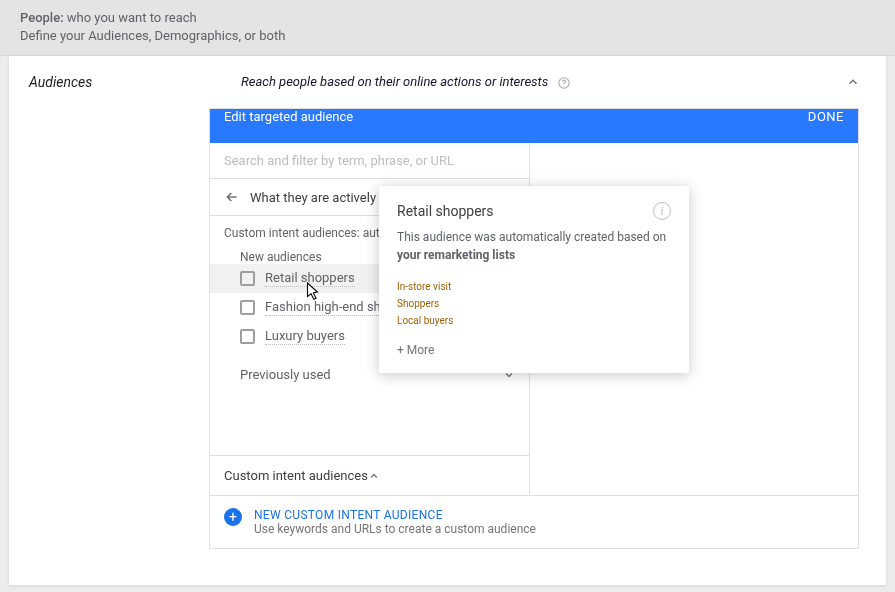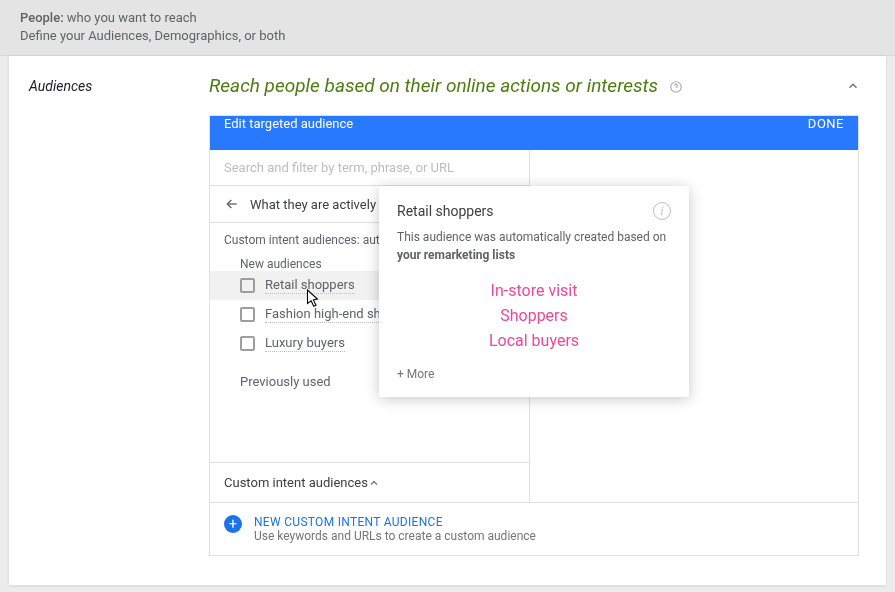--- a/index.html
+++ b/index.html
@@ -34,23 +34,24 @@
   align-items: center;
   font-style: italic;
 }
 .aud-label {
   width: 180px;
   color: #202124;
   font-size: 14px;
   font-weight: 400;
 }
 .subheader-text {
-  color: #4d7c0f;
+  color: #0f172a;
   flex: 1;
-  font-size: 19px;
+  font-size: 13px;
+  margin-left: 32px;
 }
 .help-circle {
   display: inline-flex;
   align-items: center;
   justify-content: center;
   margin-left: 6px;
   opacity: 0.6;
   vertical-align: middle;
 }
 .collapse-btn {
@@ -220,24 +221,23 @@
   font-size: 12px;
 }
 .popover-desc {
   color: #5f6368;
   font-size: 12px;
   line-height: 1.5;
   margin-bottom: 14px;
 }
 .popover-desc b { color: #5f6368; font-weight: 700; }
 .popover-list div {
-  color: #ec4899;
-  font-size: 16px;
+  color: #a16207;
+  font-size: 10px;
   padding: 3px 0;
-  text-align: center;
 }
 .popover-more {
   color: #757575;
   font-size: 12px;
   margin-top: 14px;
   cursor: pointer;
 }
 
 
 .cursor {

